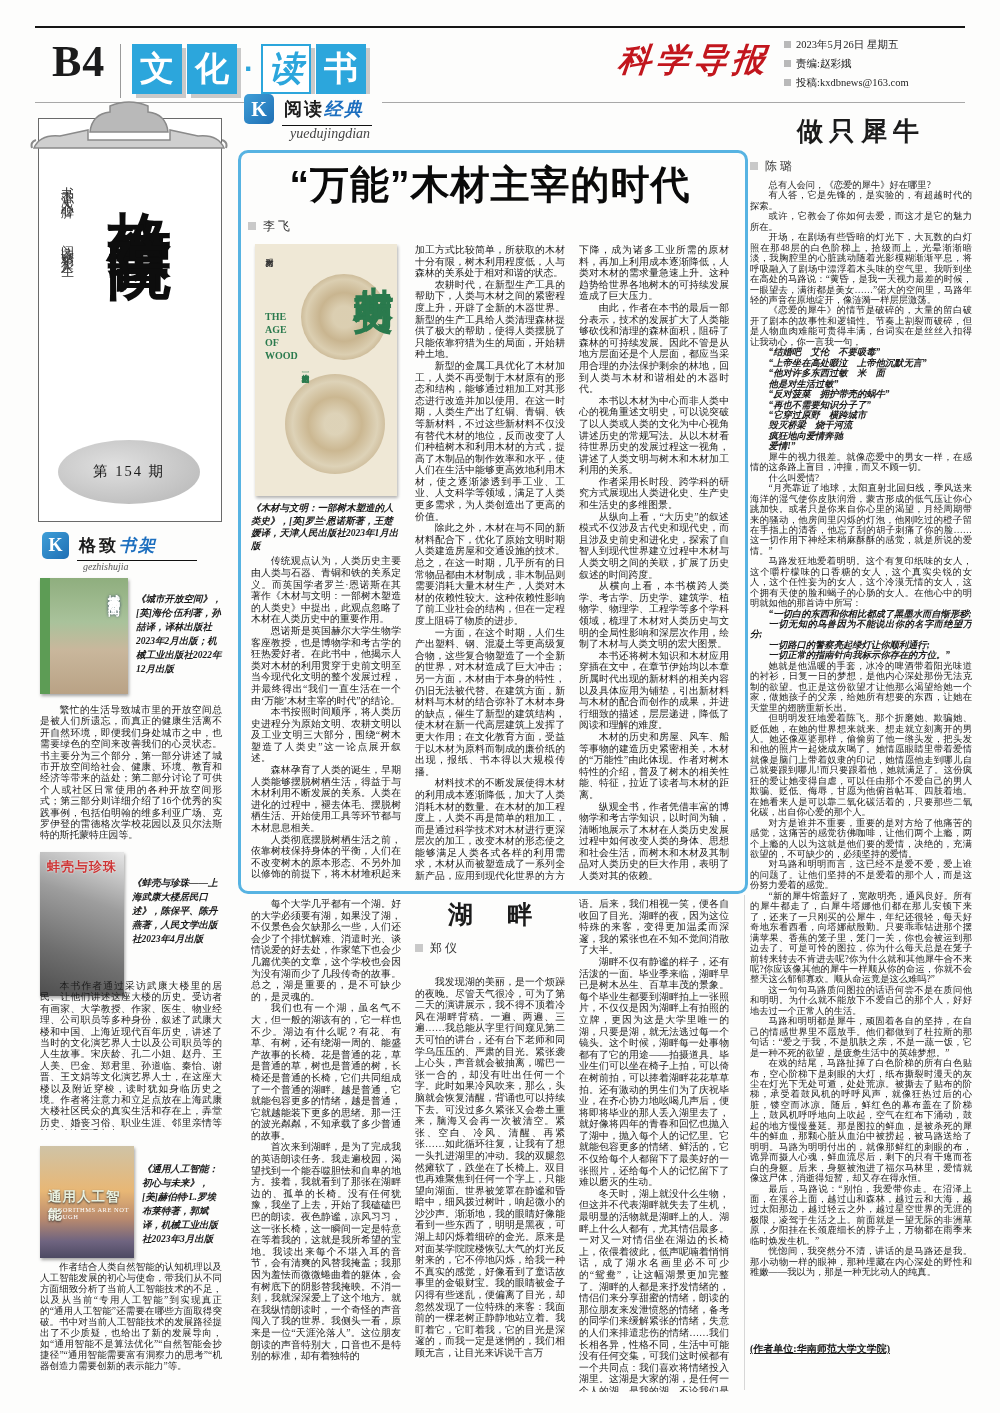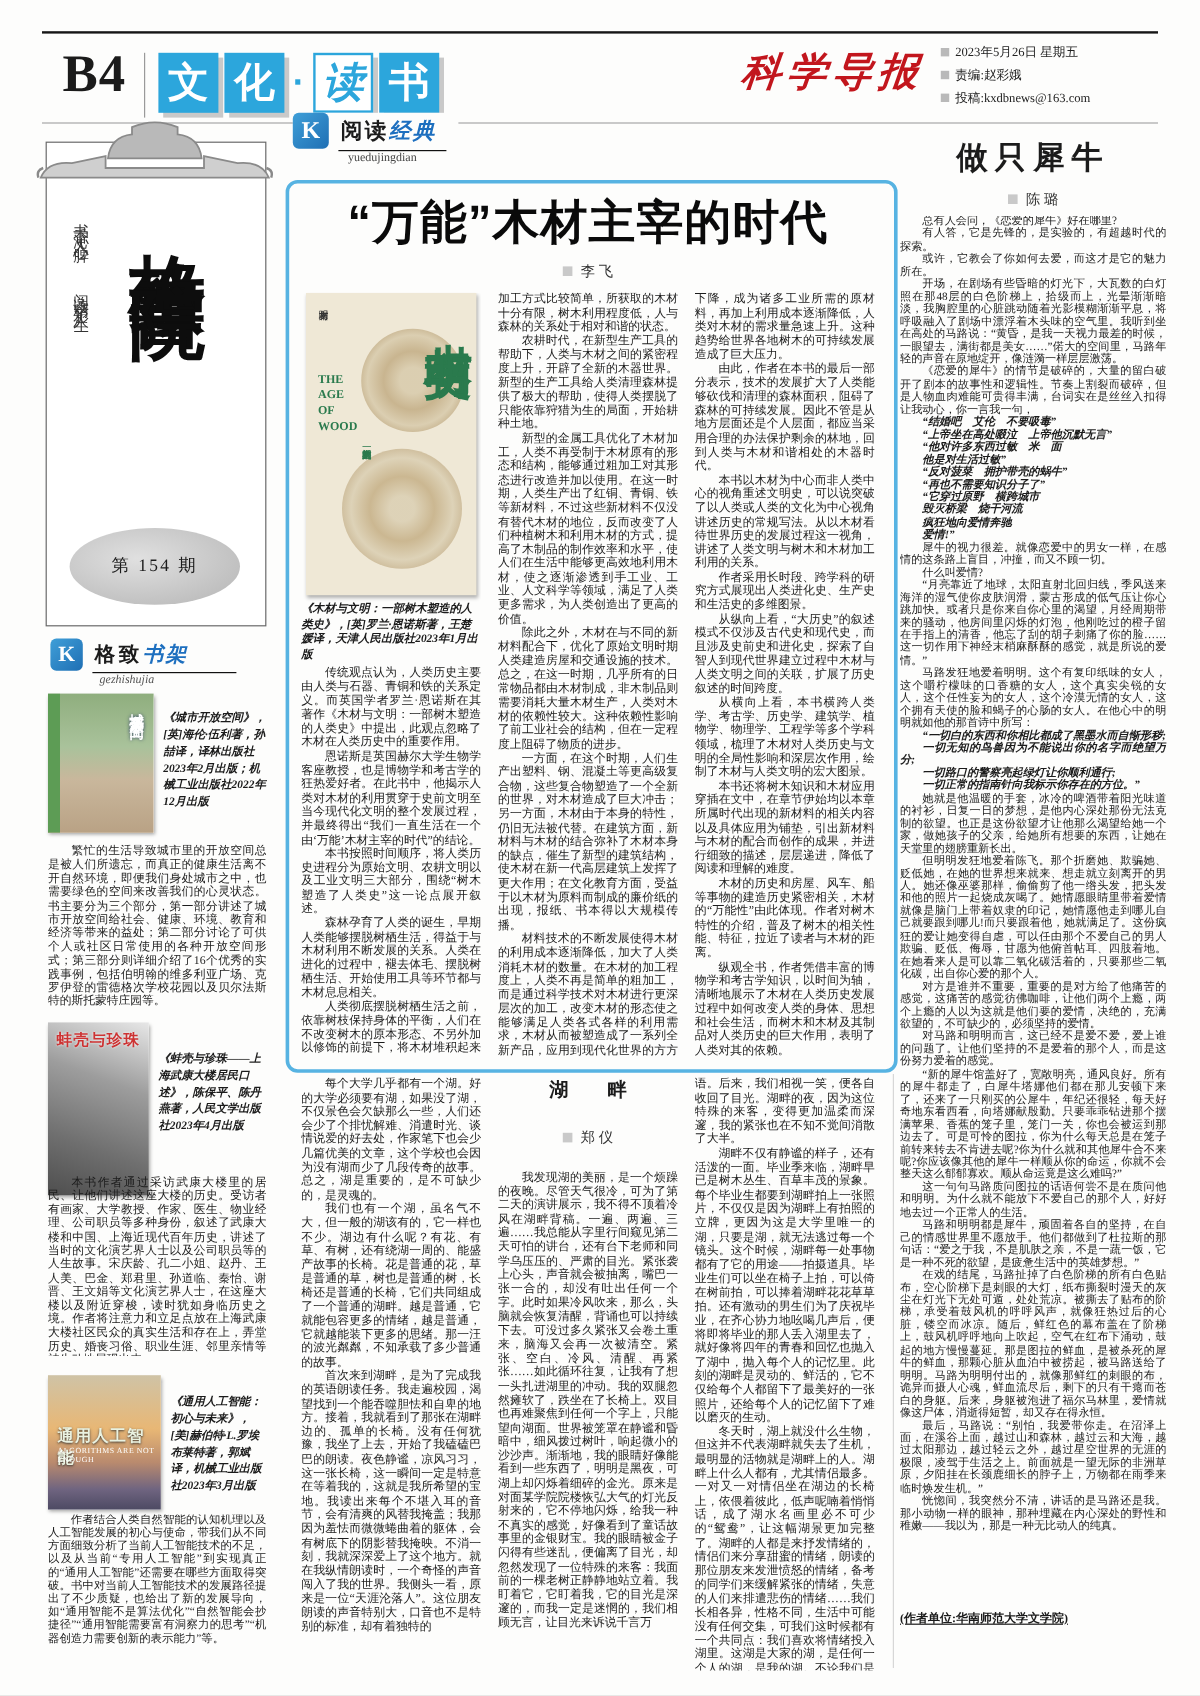--- a/index.html
+++ b/index.html
@@ -63,45 +63,45 @@
   .cov3 .tt{position:absolute;left:8px;top:42px;font-size:13.5px;font-weight:bold;color:#eaf2e0;
             letter-spacing:1px;text-shadow:0 1px 2px #333;}
   .cov3 .sub{position:absolute;left:8px;top:60px;font-size:6.5px;color:#fff;letter-spacing:.5px;}
 
   
   .blue-box{left:238px;top:150px;width:504px;height:738px;border:3px solid #57b3e2;border-radius:10px;}
   .badge{left:244px;top:94px;background:#fdfdfc;padding:0 10px 2px 0;display:flex;gap:8px;align-items:flex-start;}
   .badge .tt{border-bottom:1.5px solid #111;padding:3px 8px 4px 2px;}
   .badge .b1{font-size:18px;font-weight:bold;letter-spacing:2px;}
   .badge .b2{font-size:18px;font-weight:bold;font-style:italic;color:#1d6fbf;letter-spacing:2px;}
-  .badge .rom{font-size:10px;color:#444;padding-left:8px;}
+  .badge .rom{font-size:14px;font-style:italic;color:#444;padding-left:8px;}
   .main-title{left:248px;top:158px;width:484px;text-align:center;font-size:39px;font-weight:bold;
               letter-spacing:1px;color:#0a0a0a;}
-  .byline{font-size:12px;color:#333;text-align:center;}
+  .byline{font-size:12px;color:#333;}
   .byline .sq{display:inline-block;width:8px;height:8px;background:#c9c9c9;margin-right:7px;}
   .mt-byline{left:248px;top:218px;width:484px;}
   .colbody{font-size:9.9px;line-height:11.6px;overflow:hidden;}
   .mcol{top:244px;height:636px;width:150px;}
   .wood-cover{position:relative;width:142px;height:252px;margin:0 auto 6px auto;
               background:#efe8d6;box-shadow:1px 2px 3px rgba(0,0,0,.3);}
   .wood-cover .ring1{position:absolute;left:46px;top:30px;width:86px;height:86px;border-radius:50%;
        background:radial-gradient(circle,#d6c8a8 18%,#bfa87e 40%,#d6c8a8 62%,#b49a6e 80%);opacity:.8;}
   .wood-cover .ring2{position:absolute;left:30px;top:130px;width:100px;height:100px;border-radius:50%;
        background:radial-gradient(circle,#d9cdb0 15%,#c2ab80 38%,#d9cdb0 60%,#b79d72 82%);opacity:.8;}
   .wood-cover .big{position:absolute;right:18px;top:10px;writing-mode:vertical-rl;font-size:40px;
        font-weight:bold;color:#2a7a4d;letter-spacing:2px;height:238px;}
   .wood-cover .en{position:absolute;left:10px;top:66px;width:34px;font-size:10px;font-weight:bold;
        color:#2a7a4d;line-height:13px;}
   .wood-cover .sm{position:absolute;left:8px;top:8px;writing-mode:vertical-rl;font-size:8px;color:#333;}
   .wood-cover .sub{position:absolute;left:44px;bottom:8px;writing-mode:vertical-rl;font-size:8px;color:#2a7a4d;height:120px;}
   .mc-caption{font-size:9.5px;line-height:12.6px;font-weight:bold;font-style:italic;text-indent:0;margin-bottom:3px;}
 
   
-  .lake-title{left:415px;top:898px;width:150px;text-align:center;font-size:16px;font-weight:bold;
-              letter-spacing:14px;text-indent:14px;}
+  .lake-title{left:415px;top:898px;width:150px;text-align:center;font-size:25px;font-weight:bold;
+              letter-spacing:14px;text-indent:14px;font-family:Liberation Serif, serif;}
   .lake-byline{left:415px;top:940px;width:150px;}
   .lcol{width:150px;}
 
   
   .vsep{left:744px;top:895px;width:1px;height:495px;background:#d7d7d7;}
   .rhino-title{left:750px;top:114px;width:222px;text-align:center;font-size:26px;font-weight:bold;letter-spacing:6px;}
   .rhino-byline{left:750px;top:158px;width:222px;}
   .rhino-body{left:750px;top:180px;width:222px;height:1158px;font-size:9.3px;line-height:10.45px;overflow:hidden;}
   .rhino-attr{left:750px;top:1342px;width:222px;font-size:10px;font-weight:bold;text-align:left;text-decoration:underline;}
 </style>
@@ -227,21 +227,21 @@
   <div class="abs colbody lcol" style="left:251px;top:898px;height:494px;">
       <p>每个大学几乎都有一个湖。好的大学必须要有湖，如果没了湖，不仅景色会欠缺那么一些，人们还会少了个排忧解难、消遣时光、谈情说爱的好去处，作家笔下也会少几篇优美的文章，这个学校也会因为没有湖而少了几段传奇的故事。总之，湖是重要的，是不可缺少的，是灵魂的。</p>
       <p>我们也有一个湖，虽名气不大，但一般的湖该有的，它一样也不少。湖边有什么呢？有花、有草、有树，还有绕湖一周的、能盛产故事的长椅。花是普通的花，草是普通的草，树也是普通的树，长椅还是普通的长椅，它们共同组成了一个普通的湖畔。越是普通，它就能包容更多的情绪，越是普通，它就越能装下更多的思绪。那一汪的波光粼粼，不知承载了多少普通的故事。</p>
       <p>首次来到湖畔，是为了完成我的英语朗读任务。我走遍校园，渴望找到一个能吞噬胆怯和自卑的地方。接着，我就看到了那张在湖畔边的、孤单的长椅。没有任何犹豫，我坐了上去，开始了我磕磕巴巴的朗读。夜色静谧，凉风习习，这一张长椅，这一瞬间一定是特意在等着我的，这就是我所希望的宝地。我读出来每个不堪入耳的音节，会有清爽的风替我掩盖；我那因为羞怯而微微蜷曲着的躯体，会有树底下的阴影替我掩映。不消一刻，我就深深爱上了这个地方。就在我纵情朗读时，一个奇怪的声音闯入了我的世界。我侧头一看，原来是一位“天涯沦落人”。这位朋友朗读的声音特别大，口音也不是特别的标准，却有着独特的</p>
     </div>
   <div class="abs colbody lcol" style="left:415px;top:976px;height:416px;">
       <p>我发现湖的美丽，是一个烦躁的夜晚。尽管天气很冷，可为了第二天的演讲展示，我不得不顶着冷风在湖畔背稿。一遍、两遍、三遍……我总能从字里行间窥见第二天可怕的讲台，还有台下老师和同学乌压压的、严肃的目光。紧张袭上心头，声音就会被抽离，嘴巴一张一合的，却没有吐出任何一个字。此时如果冷风吹来，那么，头脑就会恢复清醒，背诵也可以持续下去。可没过多久紧张又会卷土重来，脑海又会再一次被清空。紧张、空白、冷风、清醒、再紧张……如此循环往复，让我有了想一头扎进湖里的冲动。我的双腿忽然瘫软了，跌坐在了长椅上。双目也再难聚焦到任何一个字上，只能望向湖面。世界被笼罩在静谧和昏暗中，细风拨过树叶，响起微小的沙沙声。渐渐地，我的眼睛好像能看到一些东西了，明明是黑夜，可湖上却闪烁着细碎的金光。原来是对面某学院院楼恢弘大气的灯光反射来的，它不停地闪烁，给我一种不真实的感觉，好像看到了童话故事里的金银财宝。我的眼睛被金子闪得有些迷乱，便偏离了目光，却忽然发现了一位特殊的来客：我面前的一棵老树正静静地站立着。我盯着它，它盯着我，它的目光是深邃的，而我一定是迷惘的，我们相顾无言，让目光来诉说千言万</p>
     </div>
   <div class="abs colbody lcol" style="left:579px;top:898px;height:494px;">
       <p class="cont">语。后来，我们相视一笑，便各自收回了目光。湖畔的夜，因为这位特殊的来客，变得更加温柔而深邃，我的紧张也在不知不觉间消散了大半。</p>
-      <p>湖畔不仅有静谧的样子，还有活泼的一面。毕业季来临，湖畔早已是树木丛生、百草丰茂的景象。每个毕业生都要到湖畔拍上一张照片，不仅仅是因为湖畔上有拍照的立牌，更因为这是大学里唯一的湖，只要是湖，就无法逃过每一个镜头。这个时候，湖畔每一处事物都有了它的用途——拍摄道具。毕业生们可以坐在椅子上拍，可以倚在树前拍，可以捧着湖畔花花草草拍。还有激动的男生们为了庆祝毕业，在齐心协力地吆喝几声后，便将即将毕业的那人丢入湖里去了，就好像将四年的青春和回忆也抛入了湖中，抛入每个人的记忆里。此刻的湖畔是灵动的、鲜活的，它不仅给每个人都留下了最美好的一张照片，还给每个人的记忆留下了难以磨灭的生动。</p>
+      <p>湖畔不仅有静谧的样子，还有活泼的一面。毕业季来临，湖畔早已是树木丛生、百草丰茂的景象。每个毕业生都要到湖畔拍上一张照片，不仅仅是因为湖畔上有拍照的立牌，更因为这是大学里唯一的湖，只要是湖，就无法逃过每一个镜头。这个时候，湖畔每一处事物都有了它的用途——拍摄道具。毕业生们可以坐在椅子上拍，可以倚在树前拍，可以捧着湖畔花花草草拍。还有激动的男生们为了庆祝毕业，在齐心协力地吆喝几声后，便将即将毕业的那人丢入湖里去了，就好像将四年的青春和回忆也抛入了湖中，抛入每个人的记忆里。它就能包容更多的情绪、鲜活的，它不仅给每个人都留下了最美好的一张照片，还给每个人的记忆留下了难以磨灭的生动。</p>
       <p>冬天时，湖上就没什么生物，但这并不代表湖畔就失去了生机，最明显的活物就是湖畔上的人。湖畔上什么人都有，尤其情侣最多。一对又一对情侣坐在湖边的长椅上，依偎着彼此，低声呢喃着悄悄话，成了湖水名画里必不可少的“鸳鸯”，让这幅湖景更加完整了。湖畔的人都是来抒发情绪的，情侣们来分享甜蜜的情绪，朗读的那位朋友来发泄愤怒的情绪，备考的同学们来缓解紧张的情绪，失意的人们来排遣悲伤的情绪……我们长相各异，性格不同，生活中可能没有任何交集，可我们这时候都有一个共同点：我们喜欢将情绪投入湖里。这湖是大家的湖，是任何一个人的湖，是我的湖。不论我们是平凡还是伟大，只要我们在湖畔，这就是湖畔的故事。</p>
     </div>
 
   <div class="abs vsep"></div>
   <div class="abs rhino-title sans">做只犀牛</div>
   <div class="abs byline rhino-byline"><span class="sq"></span><span>陈 璐</span></div>
   <div class="abs rhino-body">
       <p>总有人会问，《恋爱的犀牛》好在哪里?</p>
       <p>有人答，它是先锋的，是实验的，有超越时代的探索。</p>
       <p>或许，它教会了你如何去爱，而这才是它的魅力所在。</p>

